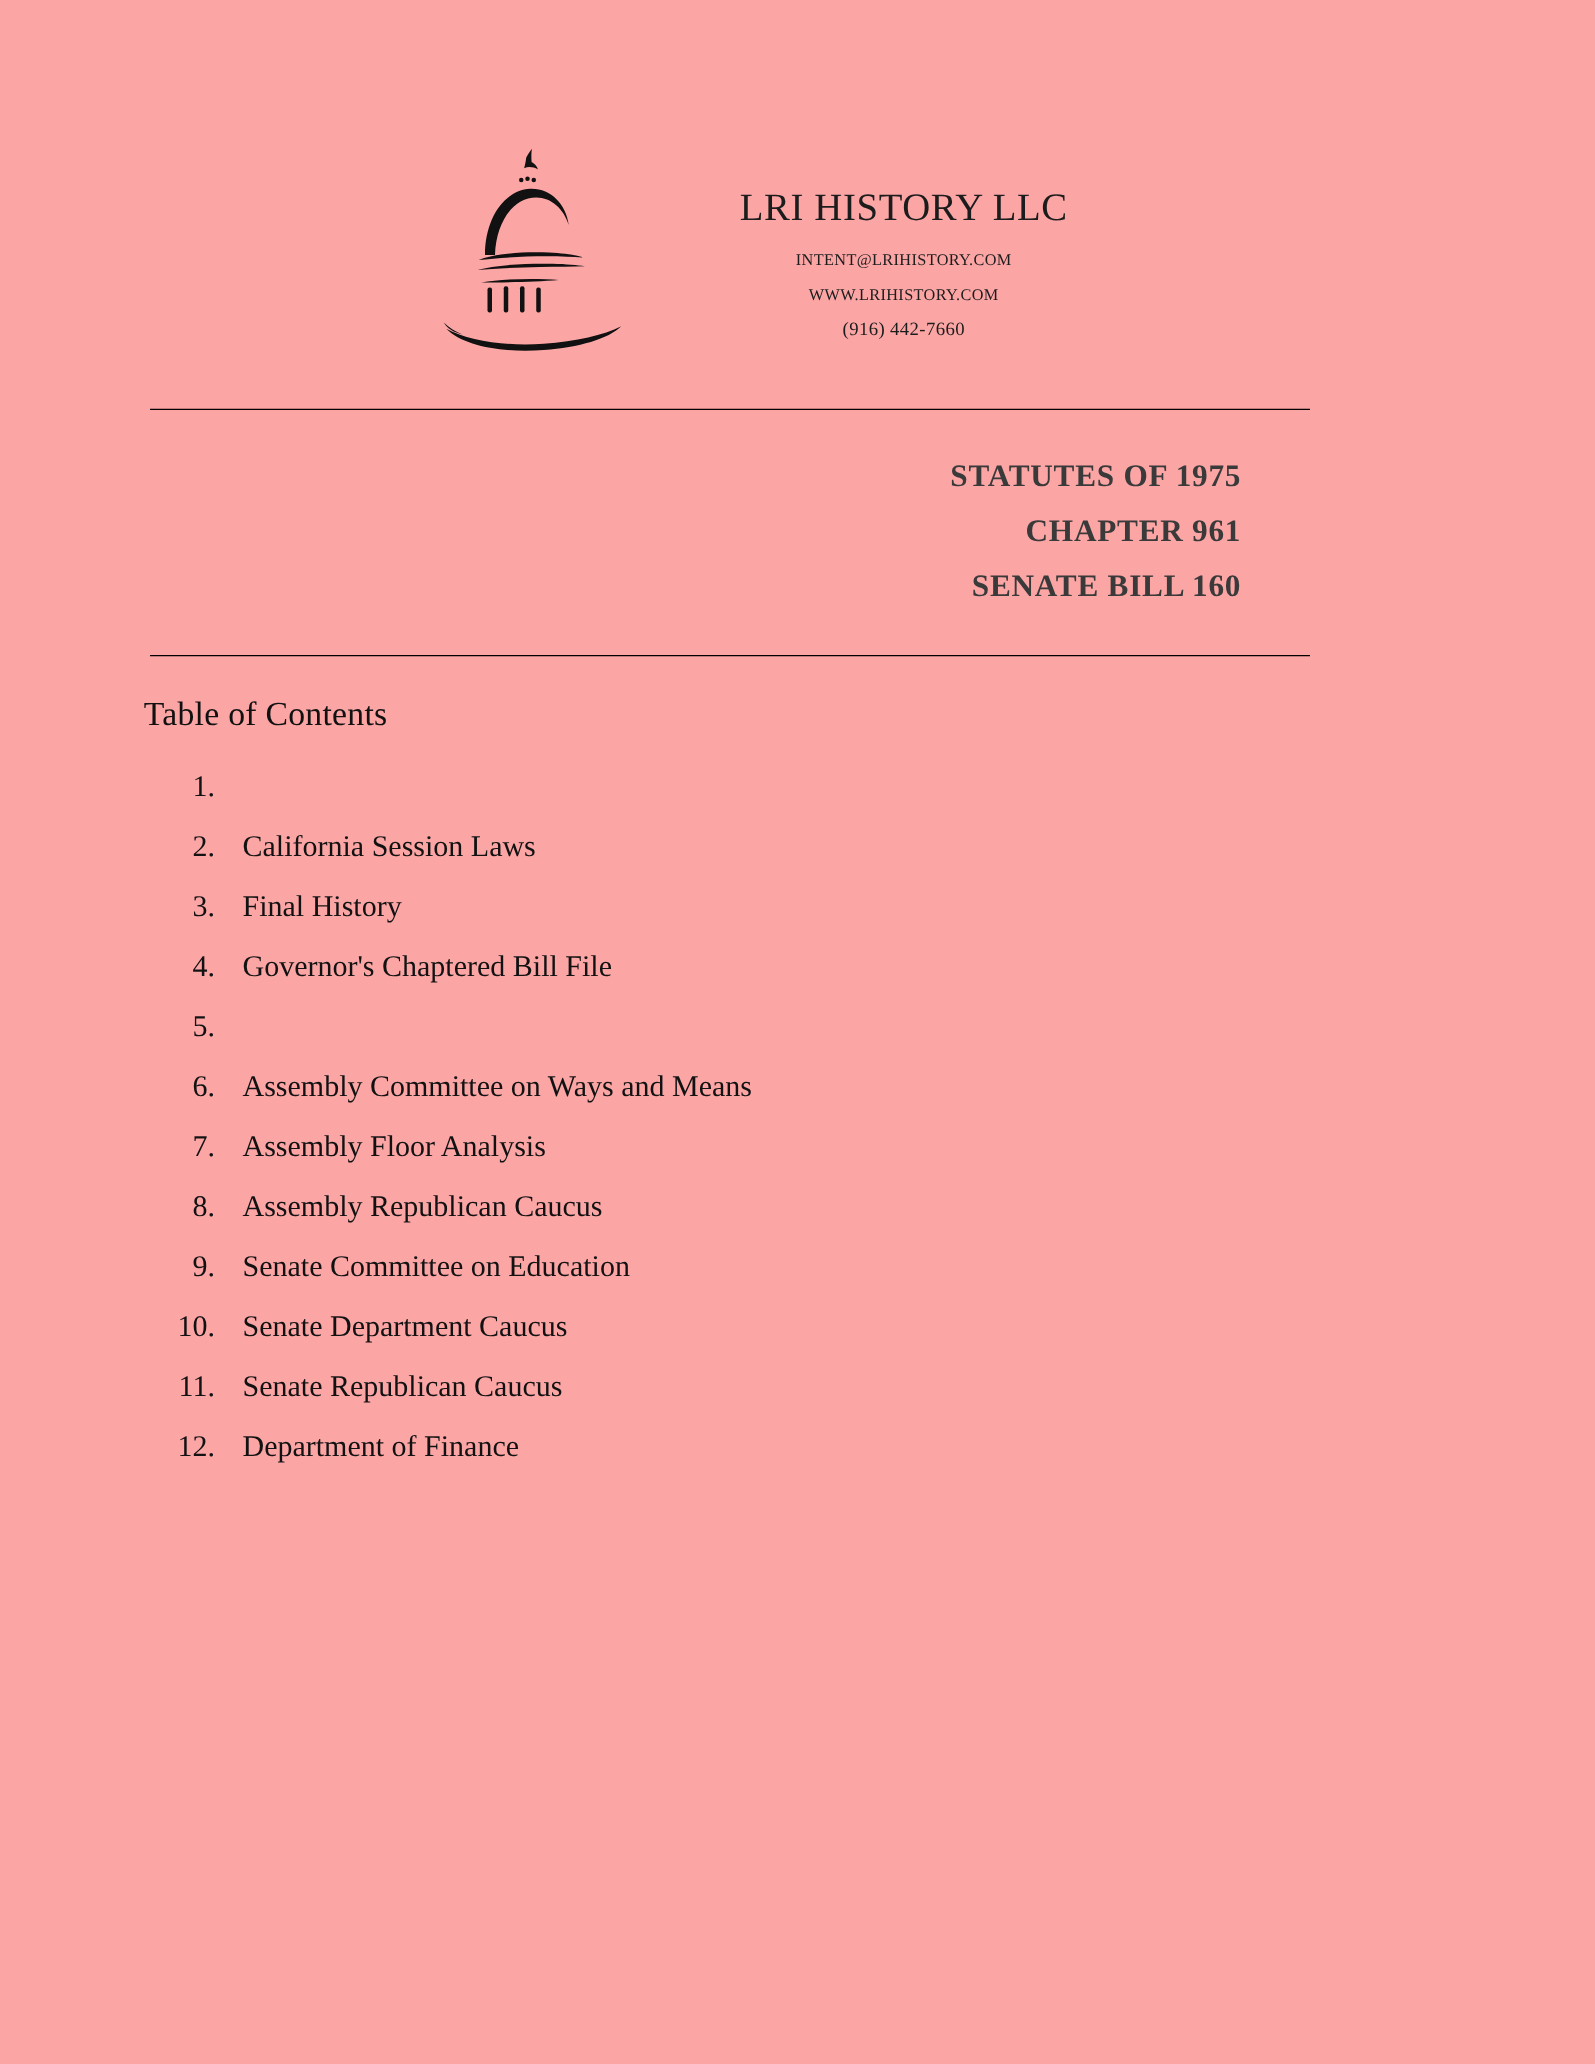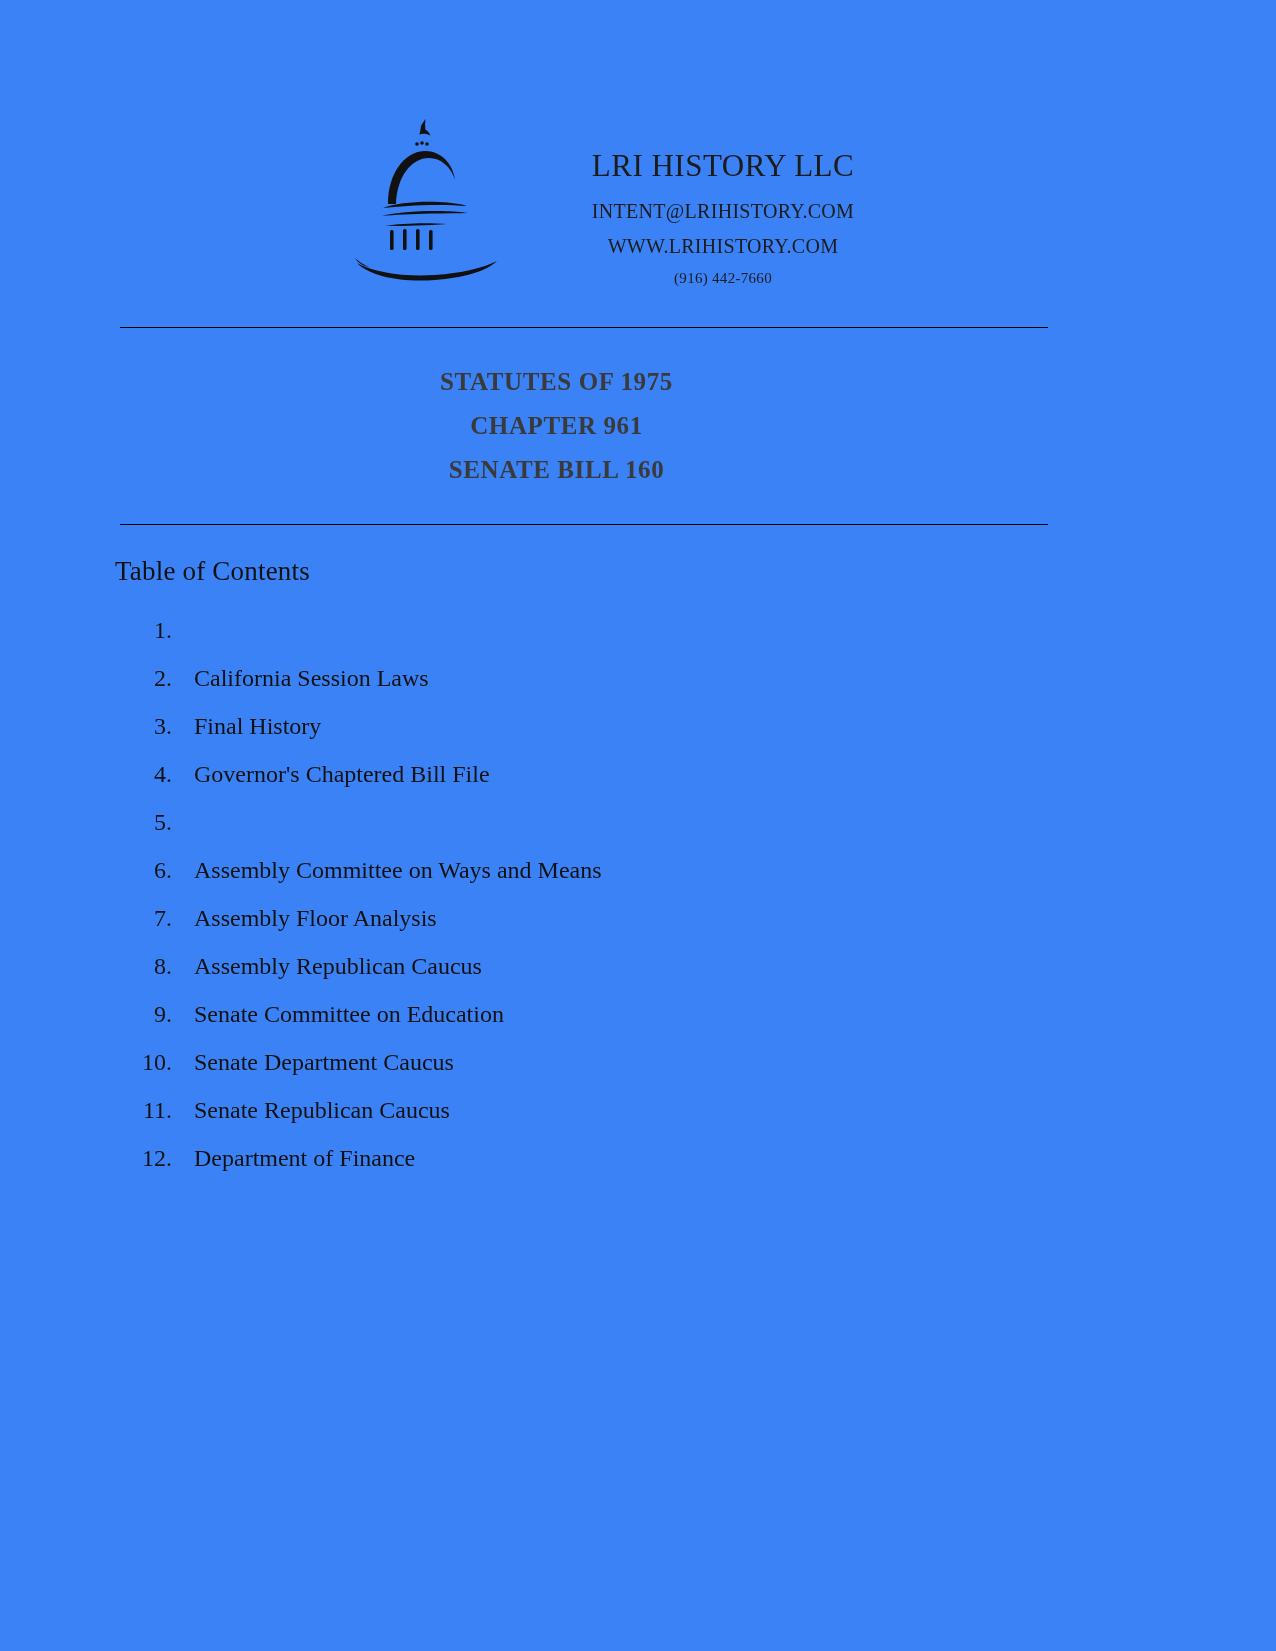--- a/index.html
+++ b/index.html
@@ -5,21 +5,21 @@
   html, body {
     margin: 0;
     padding: 0;
     background: #ffffff;
   }
   .page {
     position: relative;
     width: 1276px;
     height: 1651px;
     margin: 0 auto;
-    background: #3b82f6;
+    background: #fca5a5;
     font-family: "Liberation Serif", serif;
     color: #1a1a1a;
     overflow: hidden;
   }
 
   
   .letterhead {
     position: absolute;
     left: 0;
     top: 108px;
@@ -47,21 +47,21 @@
   }
   .company-name {
     font-family: "Liberation Serif", serif;
     font-size: 31px;
     letter-spacing: 0.5px;
     color: #1c1c1c;
     margin-bottom: 16px;
     white-space: nowrap;
   }
   .contact-line {
-    font-size: 20px;
+    font-size: 13px;
     letter-spacing: 0.3px;
     color: #1c1c1c;
     margin-bottom: 12px;
   }
   .contact-line.phone {
     font-size: 15px;
     margin-bottom: 0;
   }
 
   
@@ -74,21 +74,21 @@
   }
   .rule.top { top: 327px; }
   .rule.bottom { top: 524px; }
 
   
   .title-block {
     position: absolute;
     left: 120px;
     top: 360px;
     width: 873px;
-    text-align: center;
+    text-align: right;
     font-family: "Liberation Serif", serif;
     font-weight: bold;
     font-size: 25px;
     color: #3a3a3a;
     letter-spacing: 0.6px;
     line-height: 1.75;
   }
 
   
   .toc-heading {

